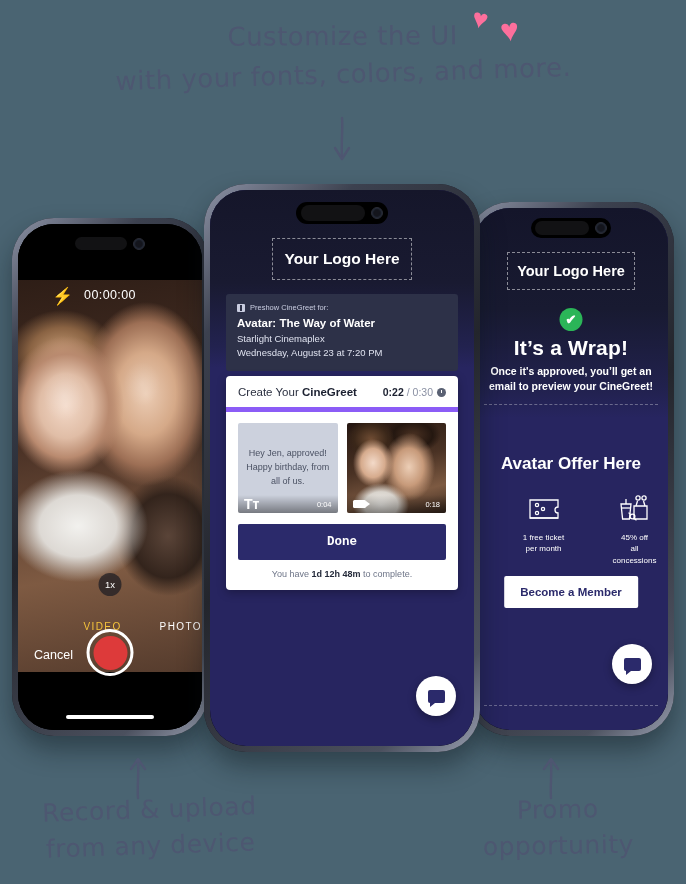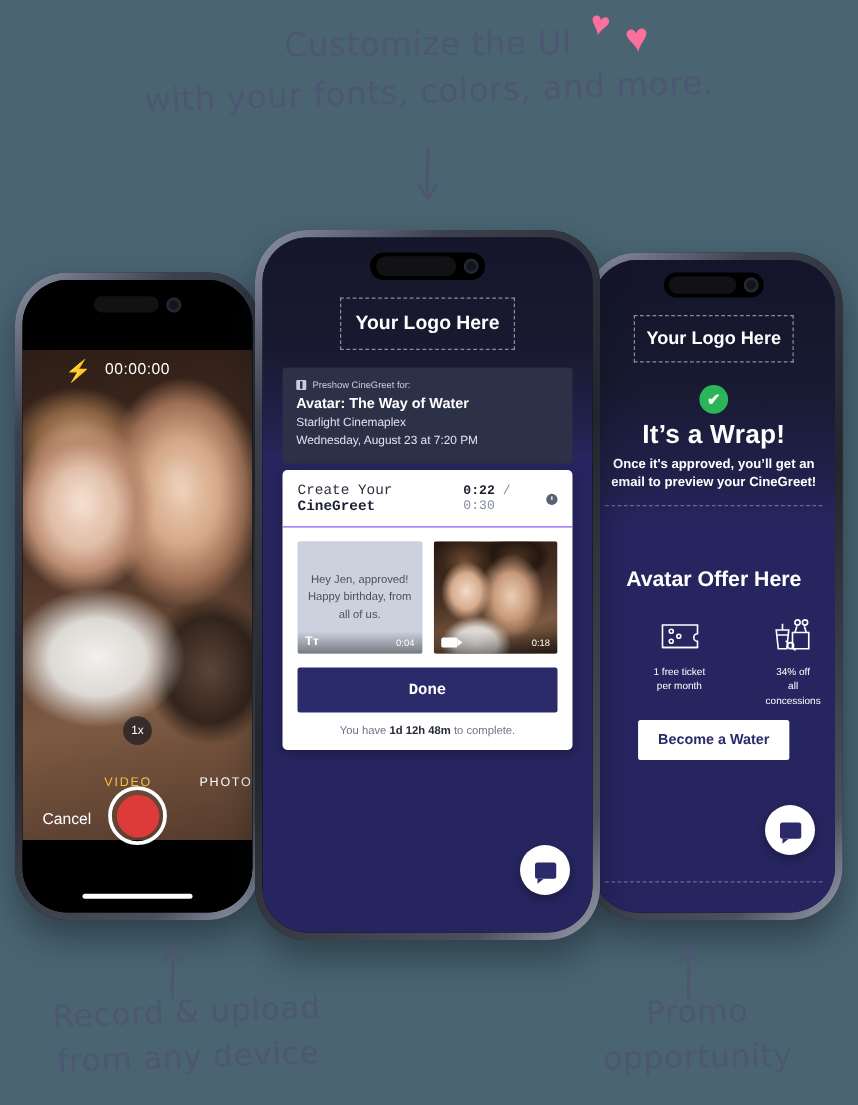--- a/index.html
+++ b/index.html
@@ -136,21 +136,21 @@
   .ticket-ico{width:8px;height:8px;border-radius:1px;background:#c9cde0;position:relative;flex:none;}
   .ticket-ico:after{content:"";position:absolute;left:3px;top:1px;width:1.5px;height:6px;background:#2d3148;}
   .preshow-title{font-size:11.5px;font-weight:bold;line-height:1.25;margin-bottom:2px;}
   .preshow-sub{font-size:9.5px;color:#dfe2ef;line-height:1.45;}
   .greet-card{
     position:absolute;z-index:6;left:16px;right:16px;top:186px;
     background:#fff;border-radius:4px;overflow:hidden;box-sizing:border-box;
     box-shadow:0 3px 10px rgba(0,0,0,.28);
   }
   .greet-head{display:flex;align-items:center;justify-content:space-between;
-    padding:10px 12px 9px 12px;border-bottom:1px solid #8b5cf6;font-family:Liberation Mono, monospace;}
+    padding:10px 12px 9px 12px;border-bottom:5px solid #8b5cf6;}
   .greet-title{font-size:11.5px;color:#2b3040;}
   .greet-title b{color:#1b2030;}
   .greet-time{display:flex;align-items:center;gap:4px;font-size:10.5px;color:#8a90a3;}
   .greet-time b{color:#1b2030;}
   .clock-ico{width:9px;height:9px;border-radius:50%;background:#5a6173;position:relative;flex:none;}
   .clock-ico:after{content:"";position:absolute;left:4px;top:2px;width:1px;height:3.4px;background:#fff;}
   .thumbs{display:flex;gap:9px;padding:11px 12px;}
   .thumb{position:relative;flex:1;height:90px;border-radius:2px;overflow:hidden;}
   .thumb-text{background:#ccd1dd;display:flex;align-items:center;justify-content:center;}
   .thumb-text p{margin:0;padding:0 8px;text-align:center;font-size:9px;color:#4a5163;line-height:1.55;}
@@ -160,21 +160,21 @@
       radial-gradient(ellipse 26px 34px at 62px 44px,#ecceb6 0%,#c79a7a 55%,rgba(110,74,56,0) 100%),
       radial-gradient(ellipse 24px 20px at 24px 16px,#6f4c33 0%,#3a2719 70%,rgba(30,20,14,0) 100%),
       radial-gradient(ellipse 28px 18px at 66px 12px,#4a3122 0%,#241710 70%,rgba(20,14,10,0) 100%),
       radial-gradient(ellipse 28px 22px at 34px 82px,#f0eeea 0%,#d9d4cd 60%,rgba(180,172,164,0) 100%),
       linear-gradient(165deg,#241610 0%,#4a3224 45%,#7d5a42 75%,#3c2a20 100%);
   }
   .thumb-bar{position:absolute;left:0;right:0;bottom:0;height:18px;
     background:linear-gradient(180deg,rgba(0,0,0,0),rgba(0,0,0,.42));
     display:flex;align-items:center;justify-content:space-between;padding:0 6px;box-sizing:border-box;}
   .thumb-bar .dur{font-size:7.5px;color:#fff;}
-  .tt-ico{font-size:10px;color:#fff;font-weight:bold;line-height:1;}
+  .tt-ico{font-size:14px;color:#fff;font-weight:bold;line-height:1;}
   .vid-ico{width:13px;height:8px;background:#fff;border-radius:1.5px;position:relative;}
   .vid-ico:after{content:"";position:absolute;right:-4px;top:1px;border-top:3px solid transparent;
     border-bottom:3px solid transparent;border-left:4px solid #fff;}
   .done-wrap{padding:0 12px 0 12px;}
   .done-btn{
     display:block;width:100%;border:none;border-radius:2px;background:#2b2a6b;color:#fff;
     font-size:12.5px;font-weight:bold;padding:11px 0;cursor:pointer;
     font-family:Liberation Mono, monospace;
   }
   .deadline{padding:9px 0 11px 0;text-align:center;font-size:9px;color:#6d7casd;color:#6d7487;}
@@ -308,27 +308,27 @@
                 <path d="M19 14 l1.5 -5"></path>
                   <path d="M28 14 l-1.5 -5"></path>
                 <circle cx="21" cy="6" r="2.1"></circle>
                   <circle cx="27" cy="6" r="2.1"></circle>
                 <circle cx="15.5" cy="24.5" r="2.4"></circle>
                 <path d="M13.6 22.6 l-2 -2"></path>
                   <path d="M17.4 26.4 l2 2"></path>
               </svg>
             </div>
             <div class="lbl">
-              <span>34% off</span><br>
+              <span>45% off</span><br>
               <span>all concessions</span>
             </div>
           </div>
         </div>
 
-        <button class="member-btn">Become a Water</button>
+        <button class="member-btn">Become a Member</button>
 
         <div class="dash-sep" id="sep-bottom"></div>
 
         <div class="chat-fab" id="chat-right">
           <div class="bubble-ico"></div>
         </div>
       </div>
       <div class="island">
         <div class="pill"></div>
         <div class="cam"></div>

